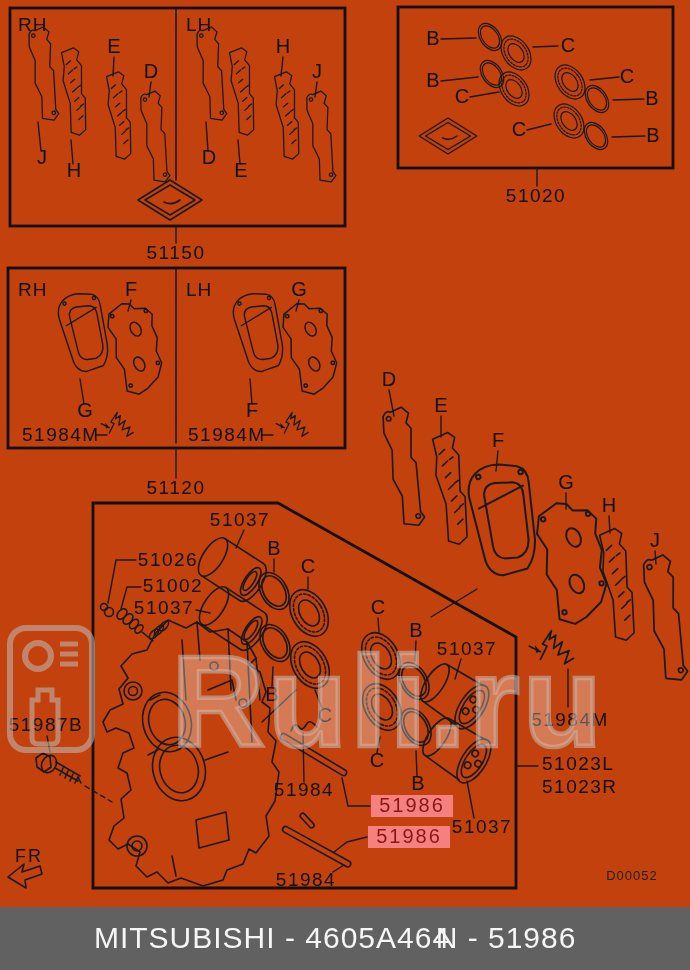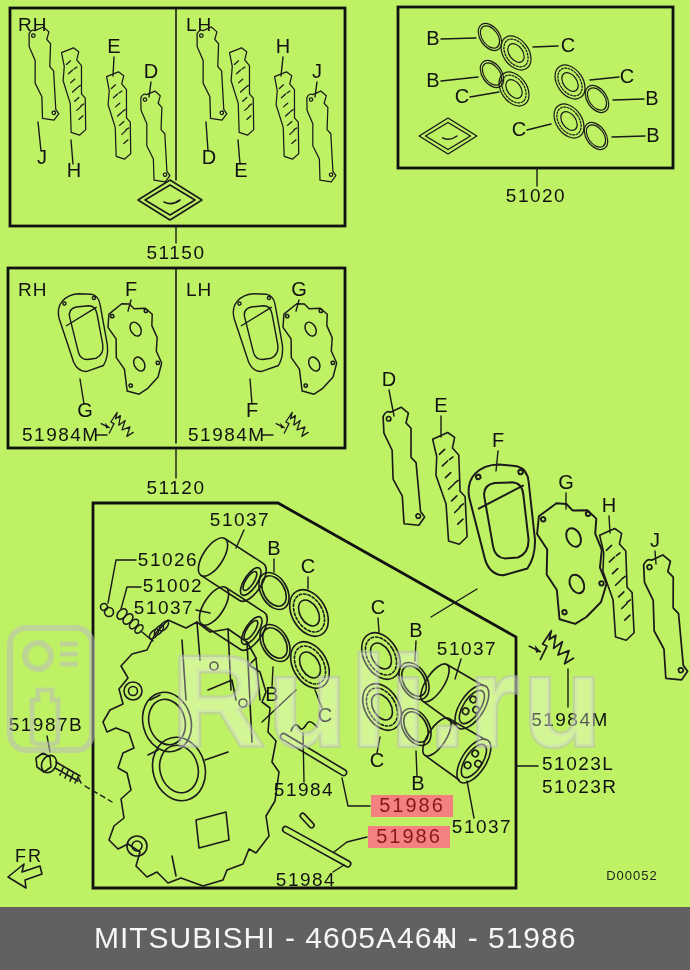--- a/index.html
+++ b/index.html
@@ -1,16 +1,16 @@
 <!DOCTYPE html>
 <html><head>
 <meta charset="utf-8">
 <style>
   html,body{margin:0;padding:0;background:#ffffff;}
-  .stage{width:690px;height:970px;position:relative;background:#bef264;overflow:hidden;}
+  .stage{width:690px;height:970px;position:relative;background:#c2410c;overflow:hidden;}
   svg{display:block;}
   svg text{font-family:"Liberation Sans","DejaVu Sans",sans-serif;fill:#111;}
   .ln{stroke:#1a1a1a;fill:none;stroke-width:1.6;stroke-linejoin:round;stroke-linecap:round;}
   .ld{stroke:#1a1a1a;fill:none;stroke-width:1.4;stroke-linecap:round;}
   .bx{stroke:#111;fill:none;stroke-width:2.8;stroke-linejoin:miter;}
   .lt{font-size:20px;}
   .side{font-size:19px;letter-spacing:1px;}
   .pn{font-size:19px;letter-spacing:1.5px;}
   .pn-s{font-size:13px;letter-spacing:1px;fill:#222;}
   .hl-txt{font-size:20px;letter-spacing:2px;fill:#8b1616;}

